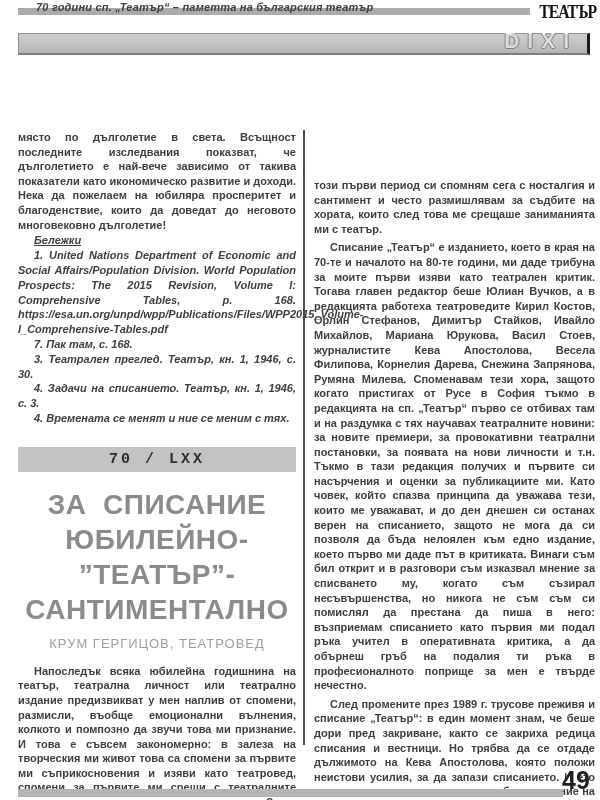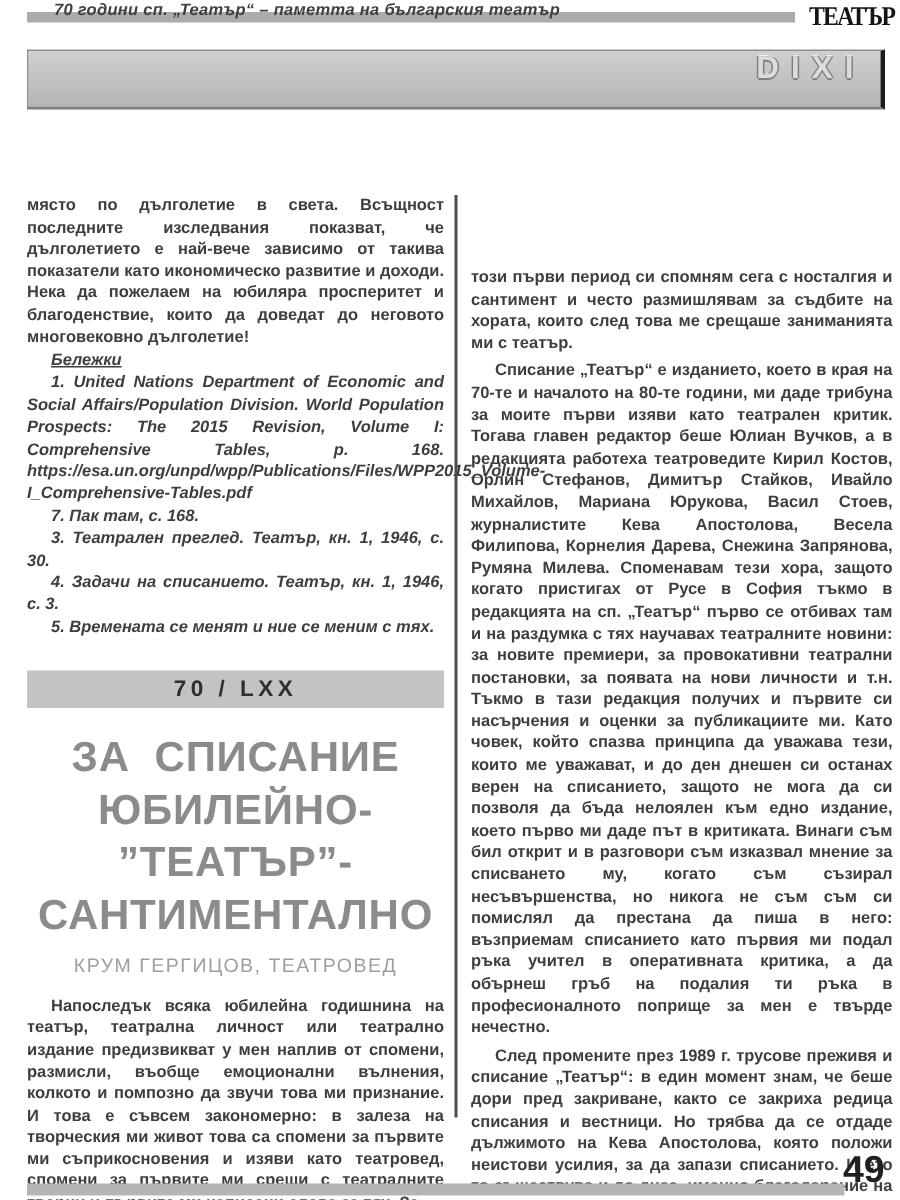--- a/index.html
+++ b/index.html
@@ -12,24 +12,24 @@
   .strapline-text{
     position:absolute;left:36px;top:1px;font-size:11px;font-weight:700;font-style:italic;
     color:#3f3f3f;white-space:nowrap;letter-spacing:.2px;
   }
   .logo{
     position:absolute;right:4px;top:2px;font-family:"Liberation Serif", serif;
     font-weight:700;font-size:15px;color:#141414;letter-spacing:-1px;
     transform:scale(1.05,1.2);transform-origin:right top;white-space:nowrap;
   }
   .dixi-bar{
-    position:absolute;left:18px;top:33px;width:572px;height:40px;
+    position:absolute;left:18px;top:33px;width:572px;height:22px;
     background:linear-gradient(#cfcfcf,#b5b5b5);
     border:1px solid #8f8f8f;border-right:3px solid #1c1c1c;border-bottom:2px solid #7e7e7e;
-    display:flex;align-items:flex-start;justify-content:flex-end;padding-right:10px;box-sizing:border-box;
+    display:flex;align-items:flex-end;justify-content:flex-end;padding-right:10px;box-sizing:border-box;
   }
   .dixi-text{
     font-size:21px;font-weight:700;letter-spacing:8px;color:#dcdcdc;
     text-shadow:1px 0 0 #808080,-1px 0 0 #808080,0 1px 0 #808080,0 -1px 0 #fafafa;
   }
   
   .col-left{position:absolute;left:18px;top:130px;width:278px;}
   .col-divider{position:absolute;left:303px;top:130px;width:2px;height:615px;background:#4c4c4c;}
   .col-right{position:absolute;left:314px;top:130px;width:281px;margin-top:48px;}
   .bt{
@@ -42,21 +42,21 @@
     margin:1px 0 0 16px;
     text-decoration:underline;
   }
   .note{
     font-size:11px;line-height:14.8px;font-weight:700;font-style:italic;color:#3e3e3e;
     text-align:justify;margin:0;text-indent:16px;
   }
   .issue-banner{
     margin-top:21px;height:25px;background:#c3c3c3;
     display:flex;align-items:center;justify-content:center;
-    font-size:15px;font-weight:700;letter-spacing:3px;color:#2e2e2e;
+    font-size:15px;font-weight:700;letter-spacing:3px;color:#2e2e2e;font-family:Liberation Mono, monospace;
   }
   .article-title{margin-top:15px;text-align:center;}
   .article-title div{
     font-size:28px;line-height:35px;font-weight:700;color:#8b8b8b;
     letter-spacing:.5px;white-space:pre-wrap;
   }
   .article-author{
     margin-top:9px;text-align:center;font-size:13px;font-weight:400;
     color:#9e9e9e;letter-spacing:1px;
   }
@@ -78,21 +78,21 @@
   <span class="dixi-text">DIXI</span>
 </div>
 
 <div class="col-left">
   <p class="bt">място по дълголетие в света. Всъщност последните изследвания показват, че дълголетието е най-вече зависимо от такива показатели като икономическо развитие и доходи. Нека да пожелаем на юбиляра просперитет и благоденствие, които да доведат до неговото многовековно дълголетие!</p>
   <div class="notes-heading">Бележки</div>
   <p class="note">1. United Nations Department of Economic and Social Affairs/Population Division. World Population Prospects: The 2015 Revision, Volume I: Comprehensive Tables, p. 168. https://esa.un.org/unpd/wpp/Publications/Files/WPP2015_Volume-I_Comprehensive-Tables.pdf</p>
   <p class="note">7. Пак там, с. 168.</p>
   <p class="note">3. Театрален преглед. Театър, кн. 1, 1946, с. 30.</p>
   <p class="note">4. Задачи на списанието. Театър, кн. 1, 1946, с. 3.</p>
-  <p class="note">5. Времената се менят и ние се меним с тях.</p>
+  <p class="note">4. Времената се менят и ние се меним с тях.</p>
   <div class="issue-banner">70 / LXX</div>
   <div class="article-title">
     <div>ЗА  СПИСАНИЕ</div>
     <div>ЮБИЛЕЙНО-</div>
     <div>”ТЕАТЪР”-</div>
     <div>САНТИМЕНТАЛНО</div>
   </div>
   <div class="article-author">КРУМ ГЕРГИЦОВ, ТЕАТРОВЕД</div>
   <p class="bt indent mt">Напоследък всяка юбилейна годишнина на театър, театрална личност или театрално издание предизвикват у мен наплив от спомени, размисли, въобще емоционални вълнения, колкото и помпозно да звучи това ми признание. И това е съвсем закономерно: в залеза на творческия ми живот това са спомени за първите ми съприкосновения и изяви като театровед, спомени за първите ми срещи с театралните творци и първите ми написани слова за тях. За</p>
 </div>

